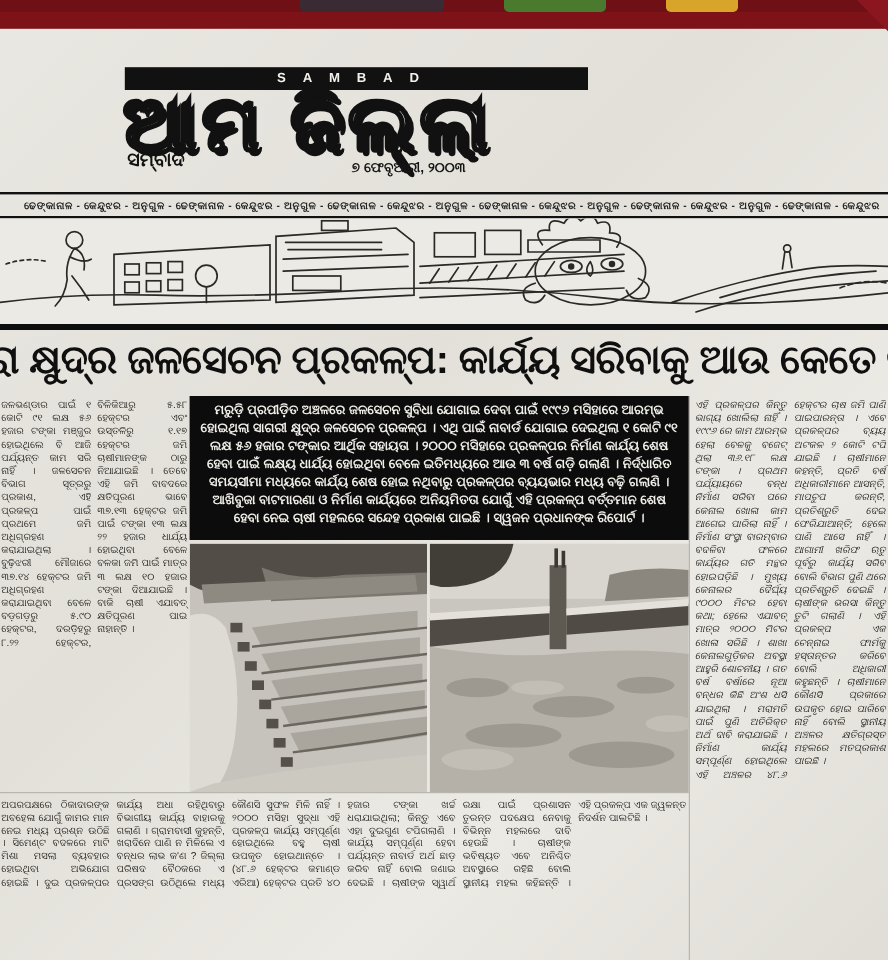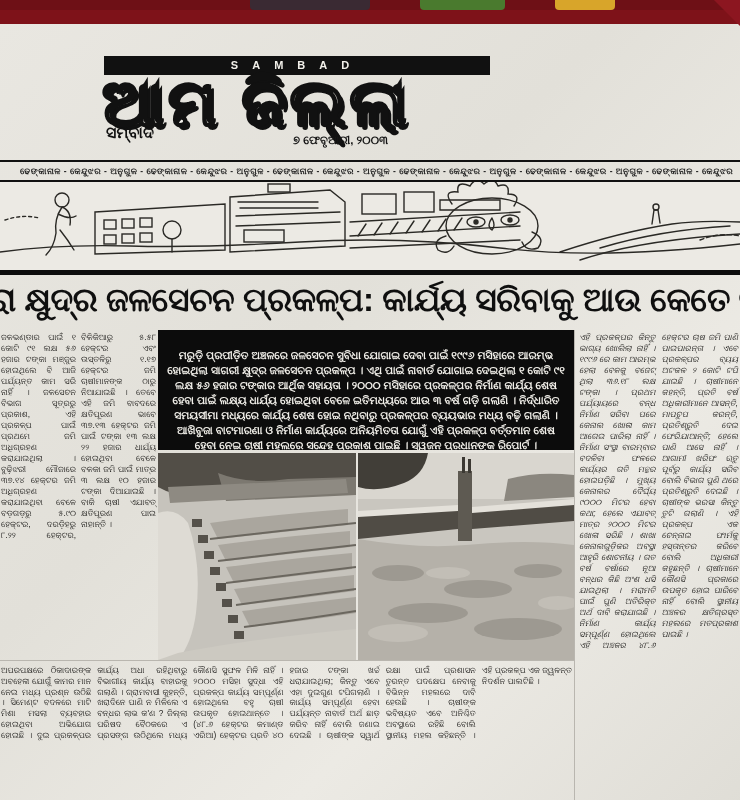--- a/index.html
+++ b/index.html
@@ -46,21 +46,21 @@
     white-space:nowrap; color:#0f0f0f; letter-spacing:-0.5px; }
 
   
   .content { display:flex; height:489px; padding:2px 0 0 0; }
   .main-left { width:574px; }
   .row1 { display:flex; }
   .left-rail { width:158px; height:330px; column-count:2; column-gap:5px;
     font-size:8.3px; line-height:11px; text-align:justify; overflow:hidden; padding:2px 2px 0 1px; }
   .center-col { width:416px; }
   .lede-box { background:#0c0c0c; color:#f1efe9; font-weight:bold; font-size:10.8px;
-    line-height:15px; text-align:center; padding:18px 9px; height:120px; overflow:hidden; }
+    line-height:15px; text-align:center; padding:5px 9px; height:120px; overflow:hidden; }
   .photos { display:flex; margin-top:3px; height:207px; }
   .photo { overflow:hidden; }
   .photo.left { width:198px; margin-right:2px; }
   .photo.right { width:216px; }
   .bottom-strip { width:574px; height:152px; column-count:6; column-gap:6px;
     font-size:8.3px; line-height:10.8px; text-align:justify; overflow:hidden;
     padding:4px 2px 0 1px; border-top:1px solid #b9b6af; }
   .right-rail { width:166px; height:483px; column-count:2; column-gap:6px;
     font-size:8.3px; line-height:11px; text-align:justify; overflow:hidden;
     padding:2px 2px 16px 4px; border-left:1px solid #b9b6af;font-style:italic; }

